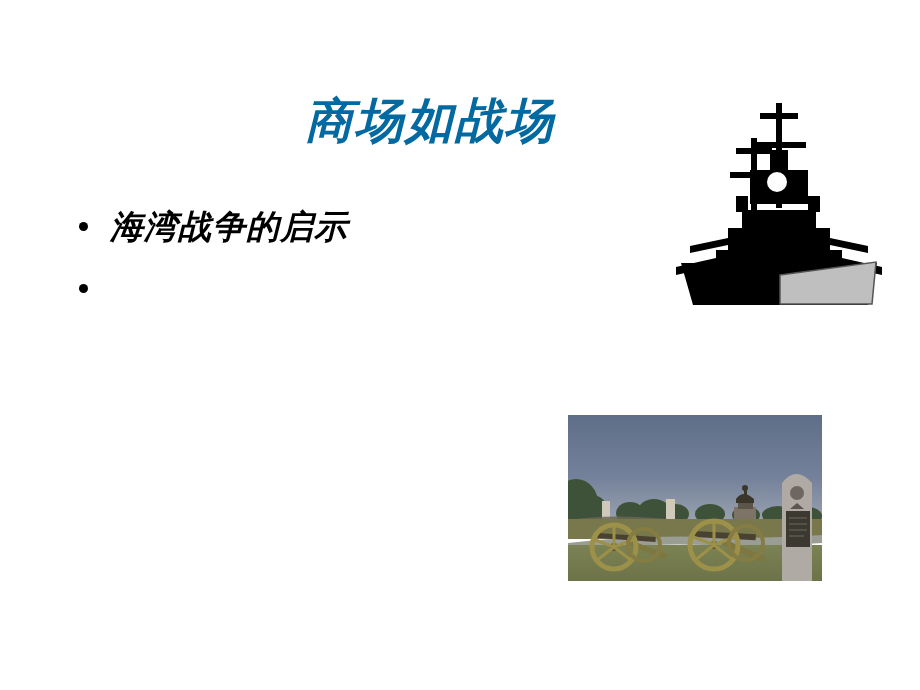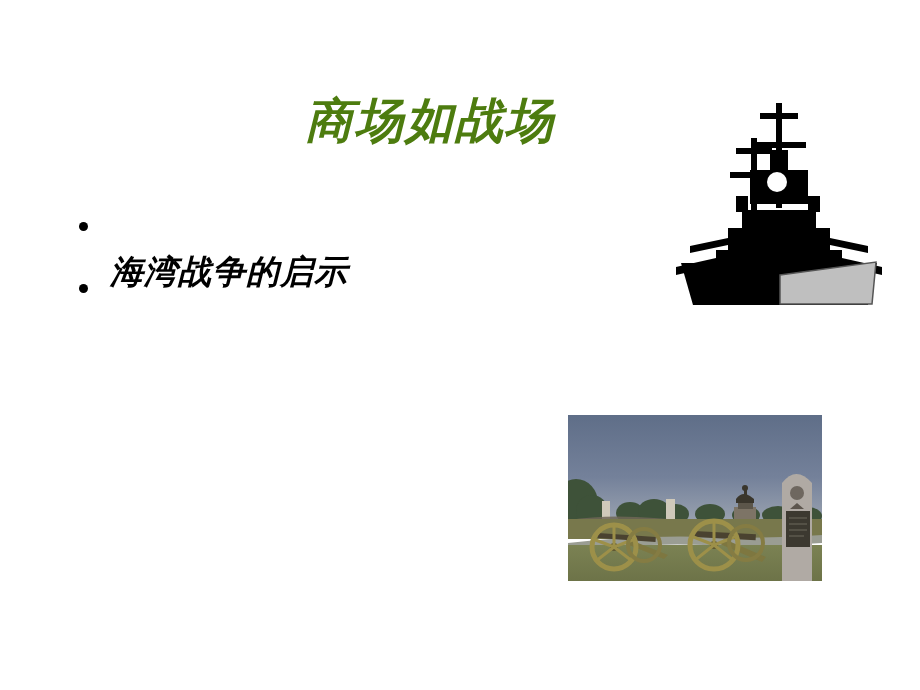--- a/index.html
+++ b/index.html
@@ -28,21 +28,21 @@
     position: absolute;
     left: 150px;
     top: 92px;
     width: 560px;
     text-align: center;
     font-family: "DejaVu Sans", "Liberation Sans", sans-serif;
     font-size: 48px;
     line-height: 56px;
     font-weight: bold;
     font-style: italic;
-    color: #4d7c0f;
+    color: #0369a1;
     letter-spacing: 2px;
     white-space: nowrap;
   }
 
   
   #bullet-list {
     position: absolute;
     left: 68px;
     top: 205px;
     width: 470px;
@@ -65,21 +65,20 @@
   .bullet-text {
     margin-left: 22px;
     font-family: "DejaVu Sans", "Liberation Sans", sans-serif;
     font-size: 33px;
     line-height: 44px;
     font-weight: bold;
     font-style: italic;
     color: #000000;
     letter-spacing: 1px;
     white-space: nowrap;
-    margin-top: 45px;
   }
 
   
   #battleship {
     position: absolute;
     left: 672px;
     top: 92px;
     width: 212px;
     height: 220px;
   }

